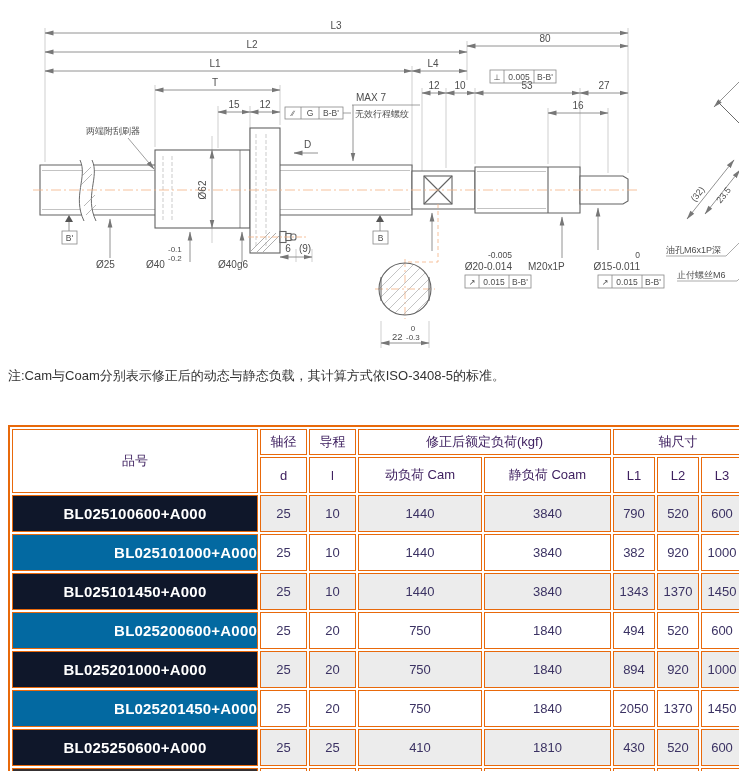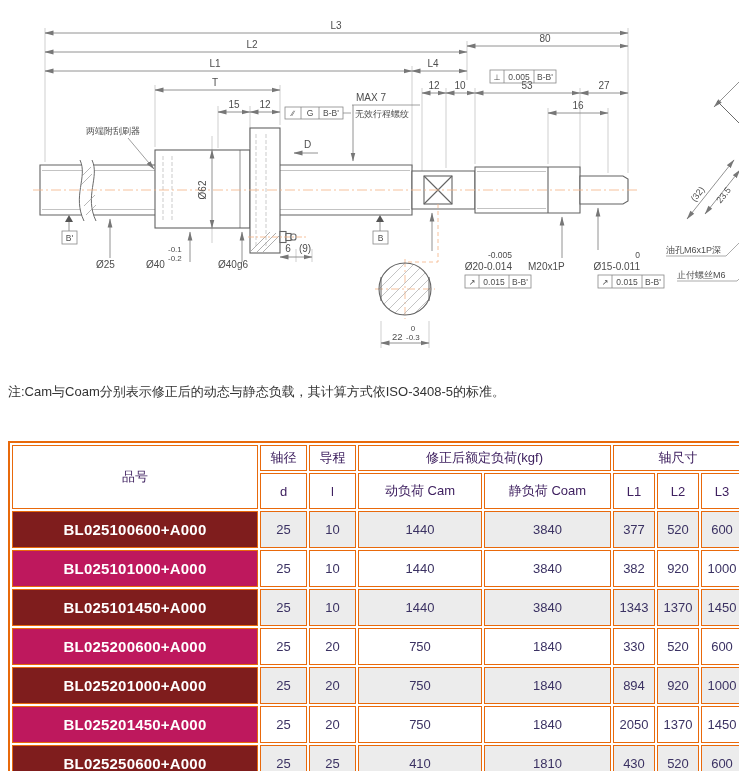--- a/index.html
+++ b/index.html
@@ -2,38 +2,38 @@
 <html><head>
 <meta charset="utf-8">
 <style>
   html,body{margin:0;padding:0;}
   body{
     width:739px;height:771px;overflow:hidden;background:#fff;
     font-family:"Liberation Sans",sans-serif;
   }
   svg text{font-family:"Liberation Sans",sans-serif;fill:#4d4d4d;}
   .note{
-    margin:23px 0 0 8px;font-size:13px;color:#333;letter-spacing:0;
+    margin:7px 0 0 8px;font-size:13px;color:#333;letter-spacing:0;
   }
   table{
     margin:40px 0 0 8px;border-collapse:separate;border-spacing:2px;
     background:#fff;border:2px solid #E8690B;table-layout:fixed;width:731px;
   }
   th,td{
     border:1px solid #E8690B;text-align:center;vertical-align:middle;
     overflow:hidden;white-space:nowrap;padding:0;
   }
   thead th{color:#3F2160;font-weight:normal;font-size:13px;background:#fff;margin-top:24px;}
   thead tr.h1 th{height:24px;}
   thead tr.h2 th{height:34px;}
   tbody td{height:35px;font-size:13px;color:#3B3263;}
   td.model{font-weight:bold;font-size:15px;color:#fff;letter-spacing:.2px;}
-  tr.odd  td.model{background:#7f1d1d;}
+  tr.odd  td.model{background:#0f172a;}
   tr.odd  td:not(.model){background:#ECECEC;}
-  tr.even td.model{background:#be185d;}
+  tr.even td.model{background:#0369a1;text-align:right;}
   tr.even td:not(.model){background:#fff;}
   tr.partial td{height:3px;border:1px solid #E8690B;}
   tr.partial td.model{background:#353031;}
 </style>
 </head>
 <body>
 
 
 
 <svg width="739" height="356" viewBox="0 0 739 356">
@@ -329,21 +329,21 @@
       <th>L3</th>
     </tr>
   </thead>
   <tbody>
       <tr class="odd">
     <td class="model">BL025100600+A000</td>
     <td>25</td>
     <td>10</td>
     <td>1440</td>
     <td>3840</td>
-    <td>377</td>
+    <td>790</td>
     <td>520</td>
     <td>600</td>
   </tr>
       <tr class="even">
     <td class="model">BL025101000+A000</td>
     <td>25</td>
     <td>10</td>
     <td>1440</td>
     <td>3840</td>
     <td>382</td>
@@ -359,21 +359,21 @@
     <td>1343</td>
     <td>1370</td>
     <td>1450</td>
   </tr>
       <tr class="even">
     <td class="model">BL025200600+A000</td>
     <td>25</td>
     <td>20</td>
     <td>750</td>
     <td>1840</td>
-    <td>330</td>
+    <td>494</td>
     <td>520</td>
     <td>600</td>
   </tr>
       <tr class="odd">
     <td class="model">BL025201000+A000</td>
     <td>25</td>
     <td>20</td>
     <td>750</td>
     <td>1840</td>
     <td>894</td>

